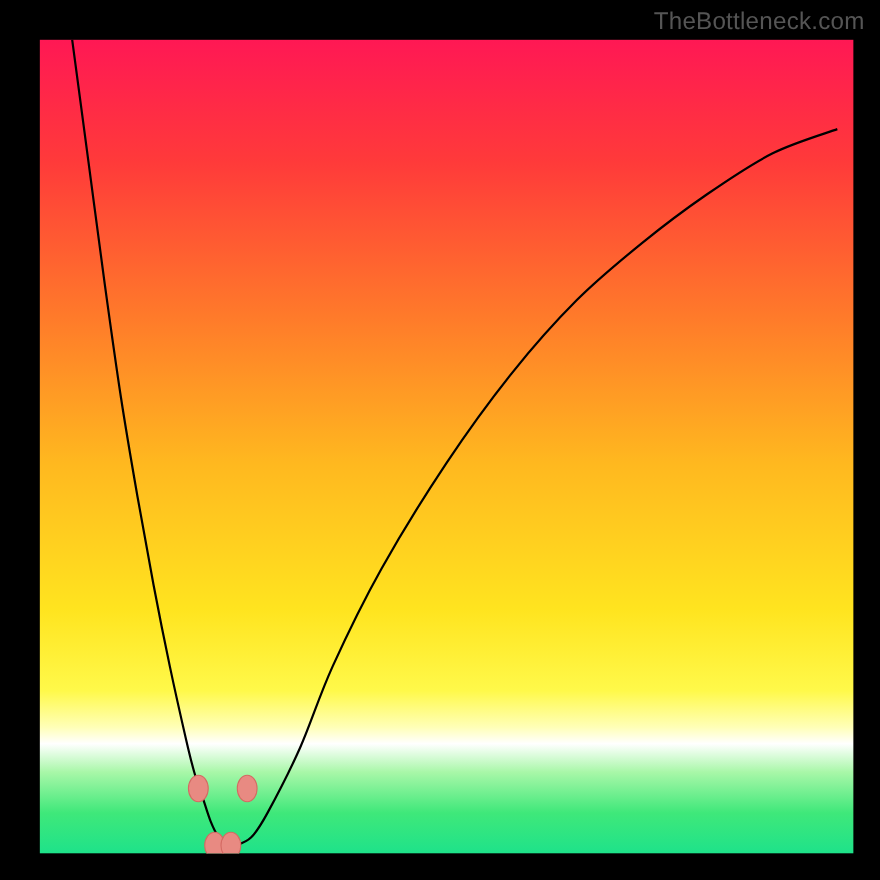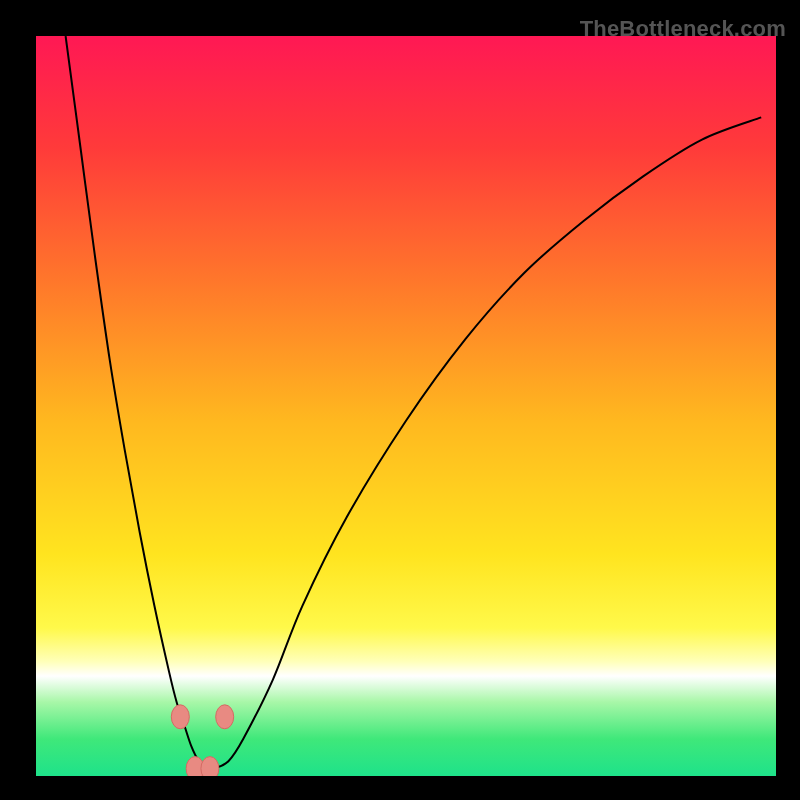--- a/index.html
+++ b/index.html
@@ -14,25 +14,25 @@
   .frame {
     position: absolute;
     top: 0;
     left: 0;
     width: 800px;
     height: 800px;
     background: #000;
   }
   .watermark {
     position: absolute;
-    top: 16px;
+    top: 6px;
     right: 14px;
     color: #555;
     font-size: 22px;
-    font-weight: 700;
+    font-weight: 400;
     letter-spacing: 0.2px;
     user-select: none;
   }
   .plot {
     position: absolute;
     top: 36px;
     left: 36px;
     width: 740px;
     height: 740px;
   }

